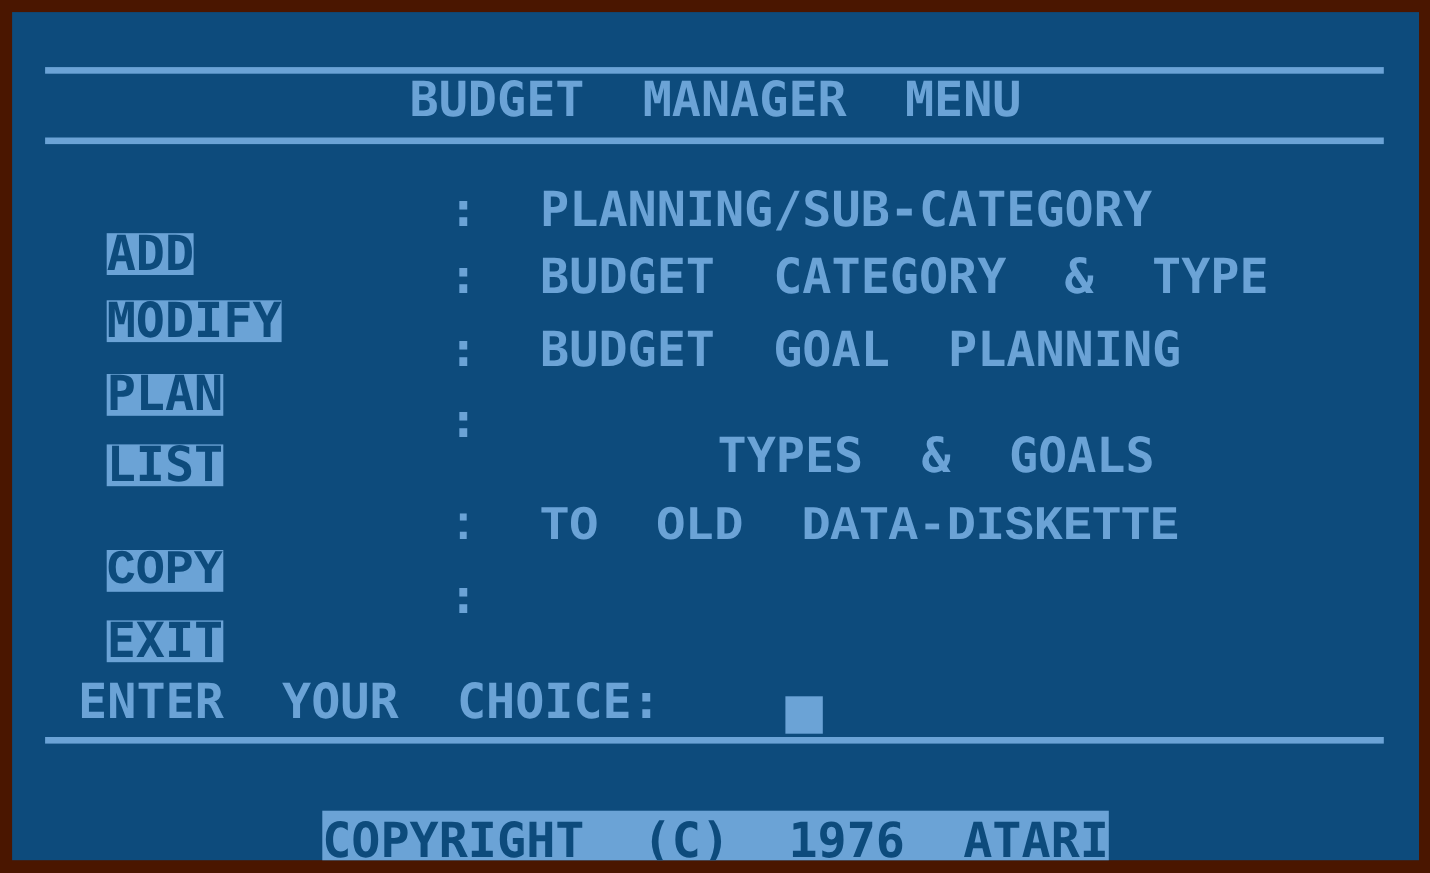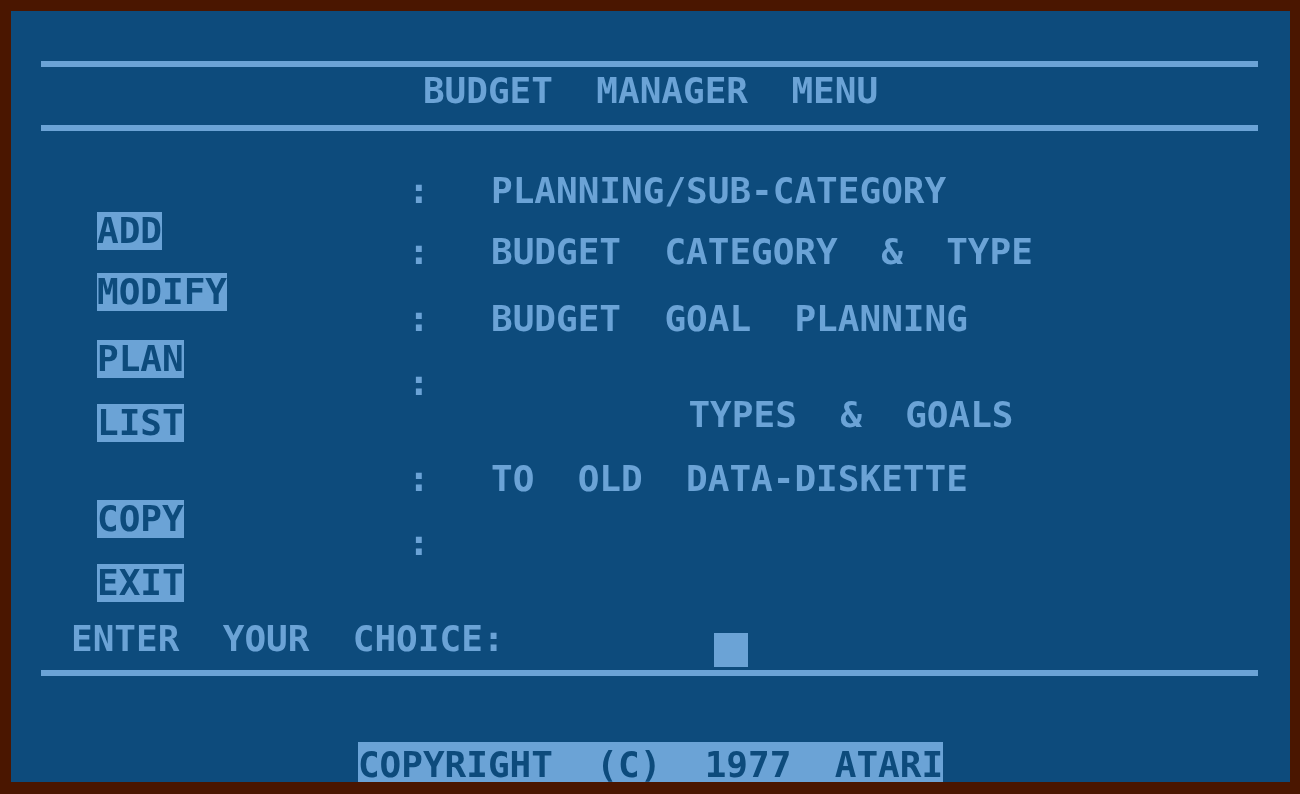--- a/index.html
+++ b/index.html
@@ -31,21 +31,21 @@
     width: 1279px;
     height: 771px;
     background: #0d4b7c;
     overflow: hidden;
   }
 
   
   .txt {
     position: absolute;
     color: #6ba3d6;
-    font-size: 36px;
+    font-size: 44px;
     line-height: 32px;
     letter-spacing: 0px;
     white-space: pre;
     font-weight: bold;
     -webkit-font-smoothing: none;
     font-smooth: never;
   }
 
   
   .inv {
@@ -102,21 +102,21 @@
     left: 480px;
     top: 32px;
     width: 720px;
     text-align: center;
   }
 
   #row-add    { top: 164px; }
   #row-modify { top: 225px; }
   #row-plan   { top: 292px; }
   #row-list   { top: 356px; height: 96px; padding-left: 19px; }
-  #row-copy   { top: 452px; }
+  #row-copy   { top: 452px; font-family: Liberation Mono, monospace; }
   #row-exit   { top: 516px; }
 
   
   #prompt-row {
     position: absolute;
     left: 0;
     top: 612px;
     width: 1279px;
     height: 40px;
   }
@@ -193,16 +193,16 @@
       <span class="txt colon">:</span>
     </div>
 
     <div id="prompt-row">
       <span class="txt" id="prompt-label">ENTER  YOUR  CHOICE:</span>
       <span id="prompt-cursor"></span>
     </div>
 
     <div class="rule" id="rule-bottom"></div>
 
-    <div class="txt" id="copyright"><span class="inv">COPYRIGHT  (C)  1977  ATARI</span></div>
+    <div class="txt" id="copyright"><span class="inv">COPYRIGHT  (C)  1976  ATARI</span></div>
 
   </div>
 </div>
 
 </body></html>

